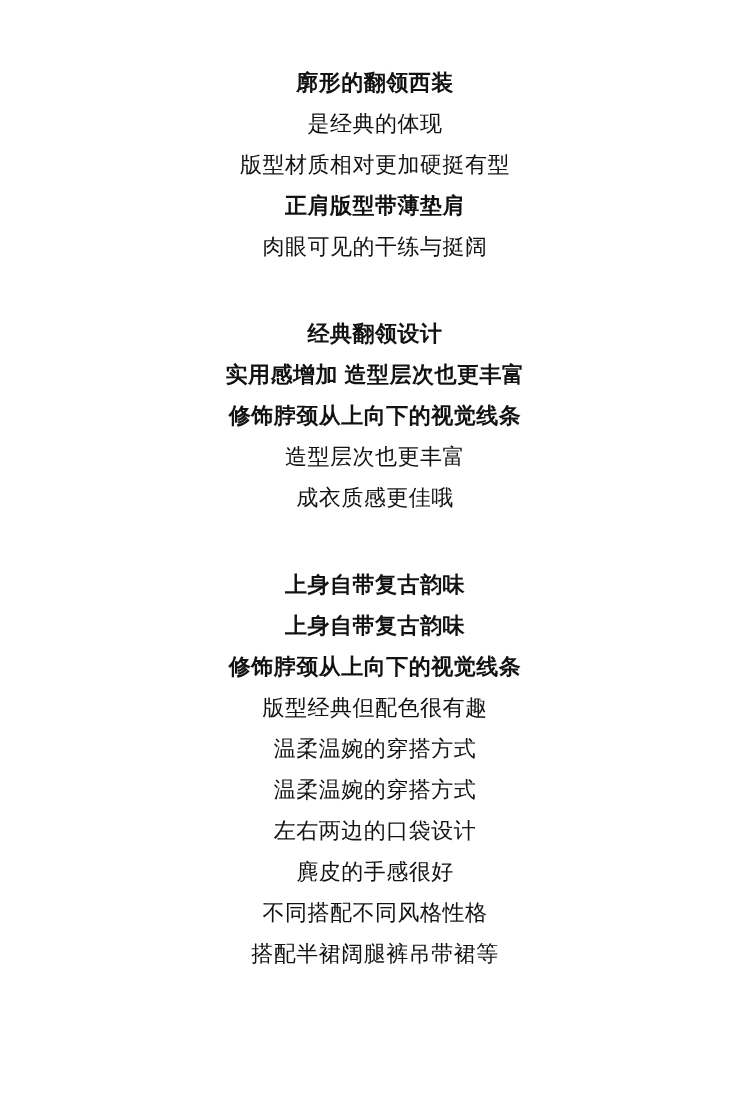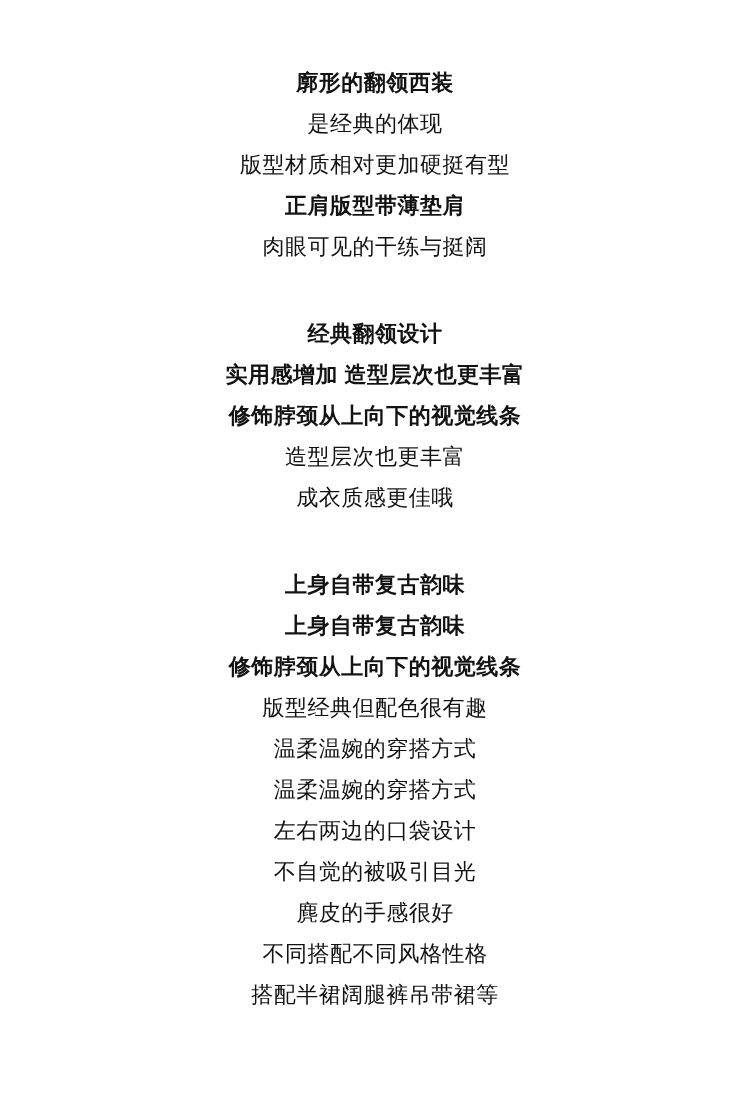--- a/index.html
+++ b/index.html
@@ -69,18 +69,17 @@
   <div class="gap"></div>
 
   <div class="block">
     <div class="line bold">上身自带复古韵味</div>
     <div class="line bold">上身自带复古韵味</div>
     <div class="line bold">修饰脖颈从上向下的视觉线条</div>
     <div class="line">版型经典但配色很有趣</div>
     <div class="line">温柔温婉的穿搭方式</div>
     <div class="line">温柔温婉的穿搭方式</div>
     <div class="line">左右两边的口袋设计</div>
-    <div class="line">不自觉的被吸引目光</div>
     <div class="line">麂皮的手感很好</div>
     <div class="line">不同搭配不同风格性格</div>
     <div class="line">搭配半裙阔腿裤吊带裙等</div>
   </div>
 </div>
 
 </body></html>

